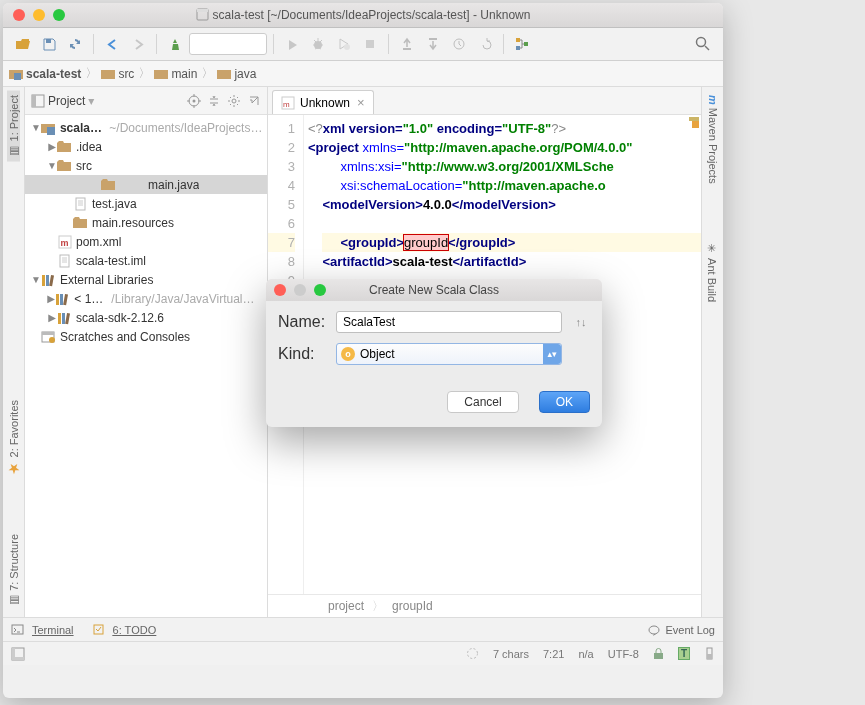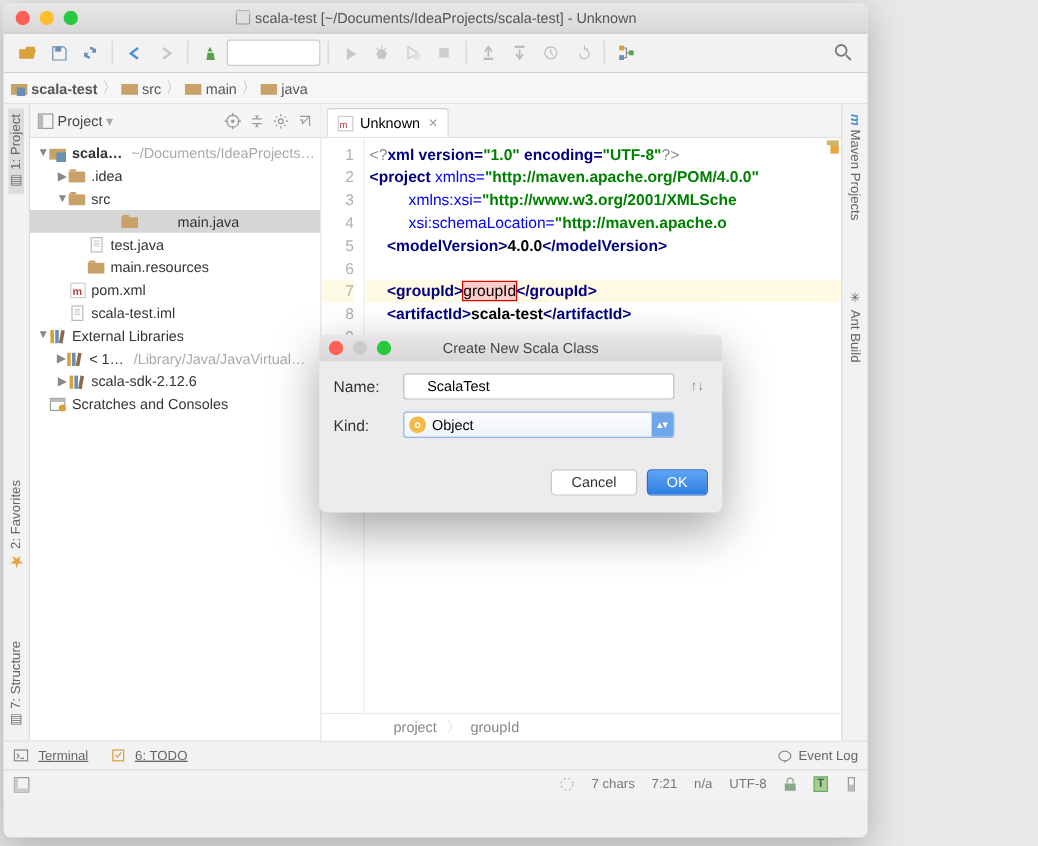--- a/index.html
+++ b/index.html
@@ -40,21 +40,21 @@
 .editor-area { flex: 1; display: flex; flex-direction: column; background: #fff; }
 .ed-tabs { height: 28px; background: #f5f5f5; border-bottom: 1px solid #e0e0e0; display: flex; align-items: flex-end; padding-left: 4px; }
 .ed-tab { height: 24px; background: #fff; border: 1px solid #d0d0d0; border-bottom: none; border-radius: 3px 3px 0 0; display: flex; align-items: center; padding: 0 8px; font-size: 12px; gap: 5px; }
 .ed-tab .close { color: #999; font-size: 13px; margin-left: 2px;}
 .ed-body { flex: 1; display: flex; position: relative; }
 .gutter { width: 36px; background: #fff; border-right: 1px solid #eee; text-align: right; padding: 4px 8px 0 0; font-family: "Menlo","Consolas",monospace; font-size: 13px; color: #b0b0b0; }
 .gutter div { height: 19px; line-height: 19px; }
 .gutter .hl { background: #fffae3; }
 .code { flex: 1; font-family: "Menlo","Consolas",monospace; font-size: 13px; padding-top: 4px; overflow: hidden; }
 .code-line { height: 19px; line-height: 19px; white-space: pre; padding-left: 4px; }
-.code-line.hl { background: #fffae3; }
+.code-line.hl { background: #fffae3; margin-left: 18px; }
 .tag { color: #000080; font-weight: bold; }
 .attr { color: #0000ff; }
 .str { color: #008000; font-weight: bold; }
 .txt { color: #000; font-weight: bold;}
 .err { background: #ffcccc; outline: 1px solid #cc0000; }
 .q { color: #888;}
 .ed-status { height: 23px; background: #fff; border-top: 1px solid #e8e8e8; display: flex; align-items: center; padding-left: 60px; font-size: 12px; color: #888; }
 .ed-status .sep { margin: 0 8px; color: #ccc;}
 .right-rail { width: 22px; background: #f2f2f2; border-left: 1px solid #dcdcdc; display: flex; flex-direction: column; align-items: center; padding-top: 4px; gap: 50px;}
 .rail-tab-r { writing-mode: vertical-rl; font-size: 11px; color: #666; padding: 4px 0; white-space:nowrap;}
@@ -65,27 +65,27 @@
 .footer .f-right { margin-left: auto; display:flex; align-items:center; gap:4px;}
 .statusbar { height: 24px; background: #f2f2f2; border-top: 1px solid #dcdcdc; display: flex; align-items: center; padding: 0 8px; font-size: 11px; color: #777; }
 .statusbar .sb-left{width:22px;}
 .statusbar .sb-right { margin-left: auto; display: flex; gap: 14px; align-items:center;}
 .dialog { position: absolute; top: 276px; left: 263px; width: 336px; background: #ececec; border-radius: 6px; box-shadow: 0 15px 40px rgba(0,0,0,.35); overflow: hidden; }
 .dlg-tb { height: 22px; background: linear-gradient(#e8e6e6,#d9d7d7); position: relative; display:flex; align-items:center;}
 .dlg-btns { display: flex; gap: 8px; padding-left: 8px;}
 .dlg-title { position: absolute; left:0; right:0; text-align:center; font-size:12px; color:#444;}
 .dlg-body { padding: 10px 12px; }
 .dlg-row { display: flex; align-items: center; margin-bottom: 10px; gap: 10px; }
-.dlg-lbl { width: 48px; font-size: 13px; color: #333; }
-.dlg-input { flex: 1; height: 22px; border: 1px solid #bfbfbf; border-radius: 3px; padding: 0 19px; font-size: 12px; background:#fff;}
+.dlg-lbl { width: 48px; font-size: 16px; color: #333; }
+.dlg-input { flex: 1; height: 22px; border: 1px solid #bfbfbf; border-radius: 3px; padding: 0 6px; font-size: 12px; background:#fff;}
 .dlg-sort { width: 18px; font-size: 11px; color: #888; text-align:center;}
 .dlg-select { flex: 1; height: 22px; border: 1px solid #93b6e4; border-radius: 3px; background: linear-gradient(#fdfdfd,#eef3fb); display:flex; align-items:center; padding:0 4px; font-size:12px; position:relative;}
 .dlg-select .chev { position: absolute; right:0; top:0; width: 18px; height: 100%; background:#6fa6e8; border-radius: 0 3px 3px 0; display:flex; align-items:center; justify-content:center; color:#fff; font-size:9px;}
 .dlg-select .icon-o { width:14px; height:14px; background:#f5b947; border-radius:50%; display:inline-flex; align-items:center; justify-content:center; color:#fff; font-size:9px; font-weight:bold; margin-right:5px;}
-.dlg-actions { display:flex; justify-content:flex-end; gap:8px; padding: 6px 12px 14px;}
+.dlg-actions { display:flex; justify-content:flex-end; gap:20px; padding: 6px 12px 14px;}
 .btn { height: 22px; padding: 0 16px; border-radius: 4px; font-size: 12px; border:1px solid; display:flex; align-items:center;}
 .btn-def { background:#fff; border-color:#c8c8c8; color:#333;}
 .btn-pri { background: linear-gradient(#5ea5f7,#2e7de0); border-color:#2a6fc9; color:#fff;}
 svg { display: block; }
 .left-rail-lower { margin-top: auto; display:flex; flex-direction:column; align-items:center; gap:50px; padding-bottom:6px;}
 .star-icon{ color:#e8a33d; font-size:14px;}
 .err-stripe { position:absolute; right:2px; top:6px; width:7px; height:7px; background:#e8a33d;}
 .warn-box { position:absolute; right:2px; top:2px; width:10px; height:4px; background:#ccb566;}
 </style>
 </head>

